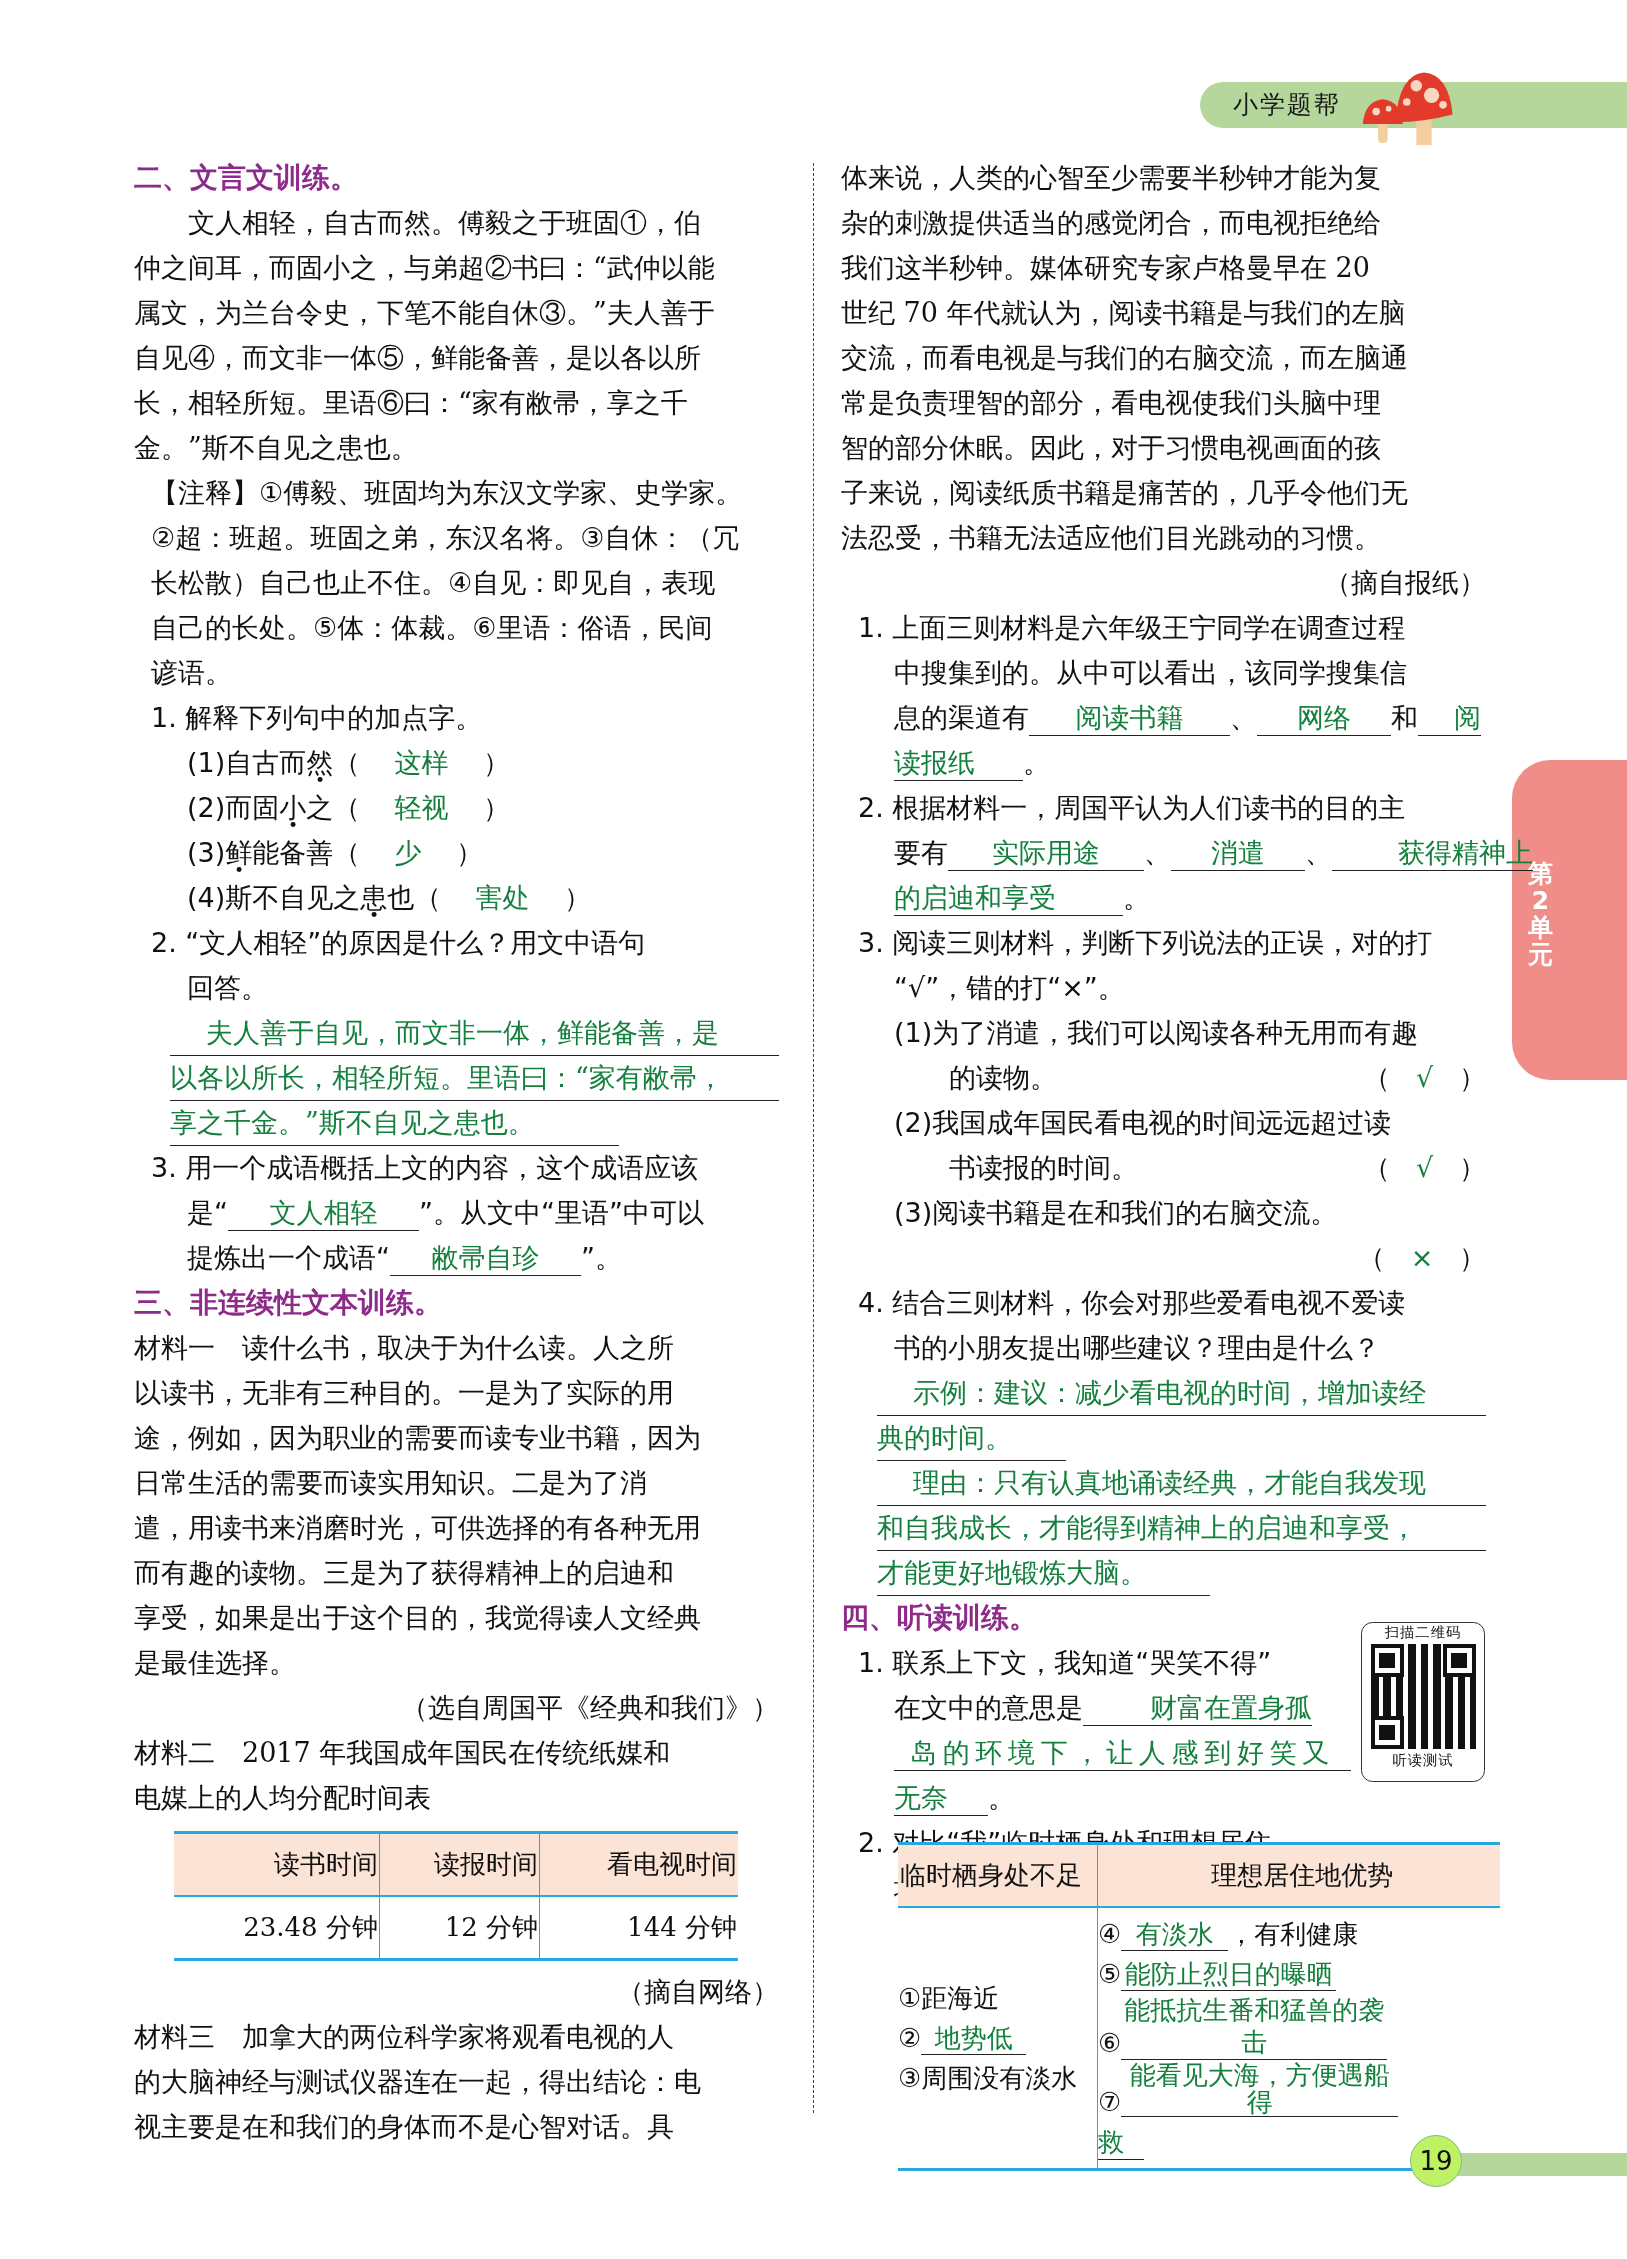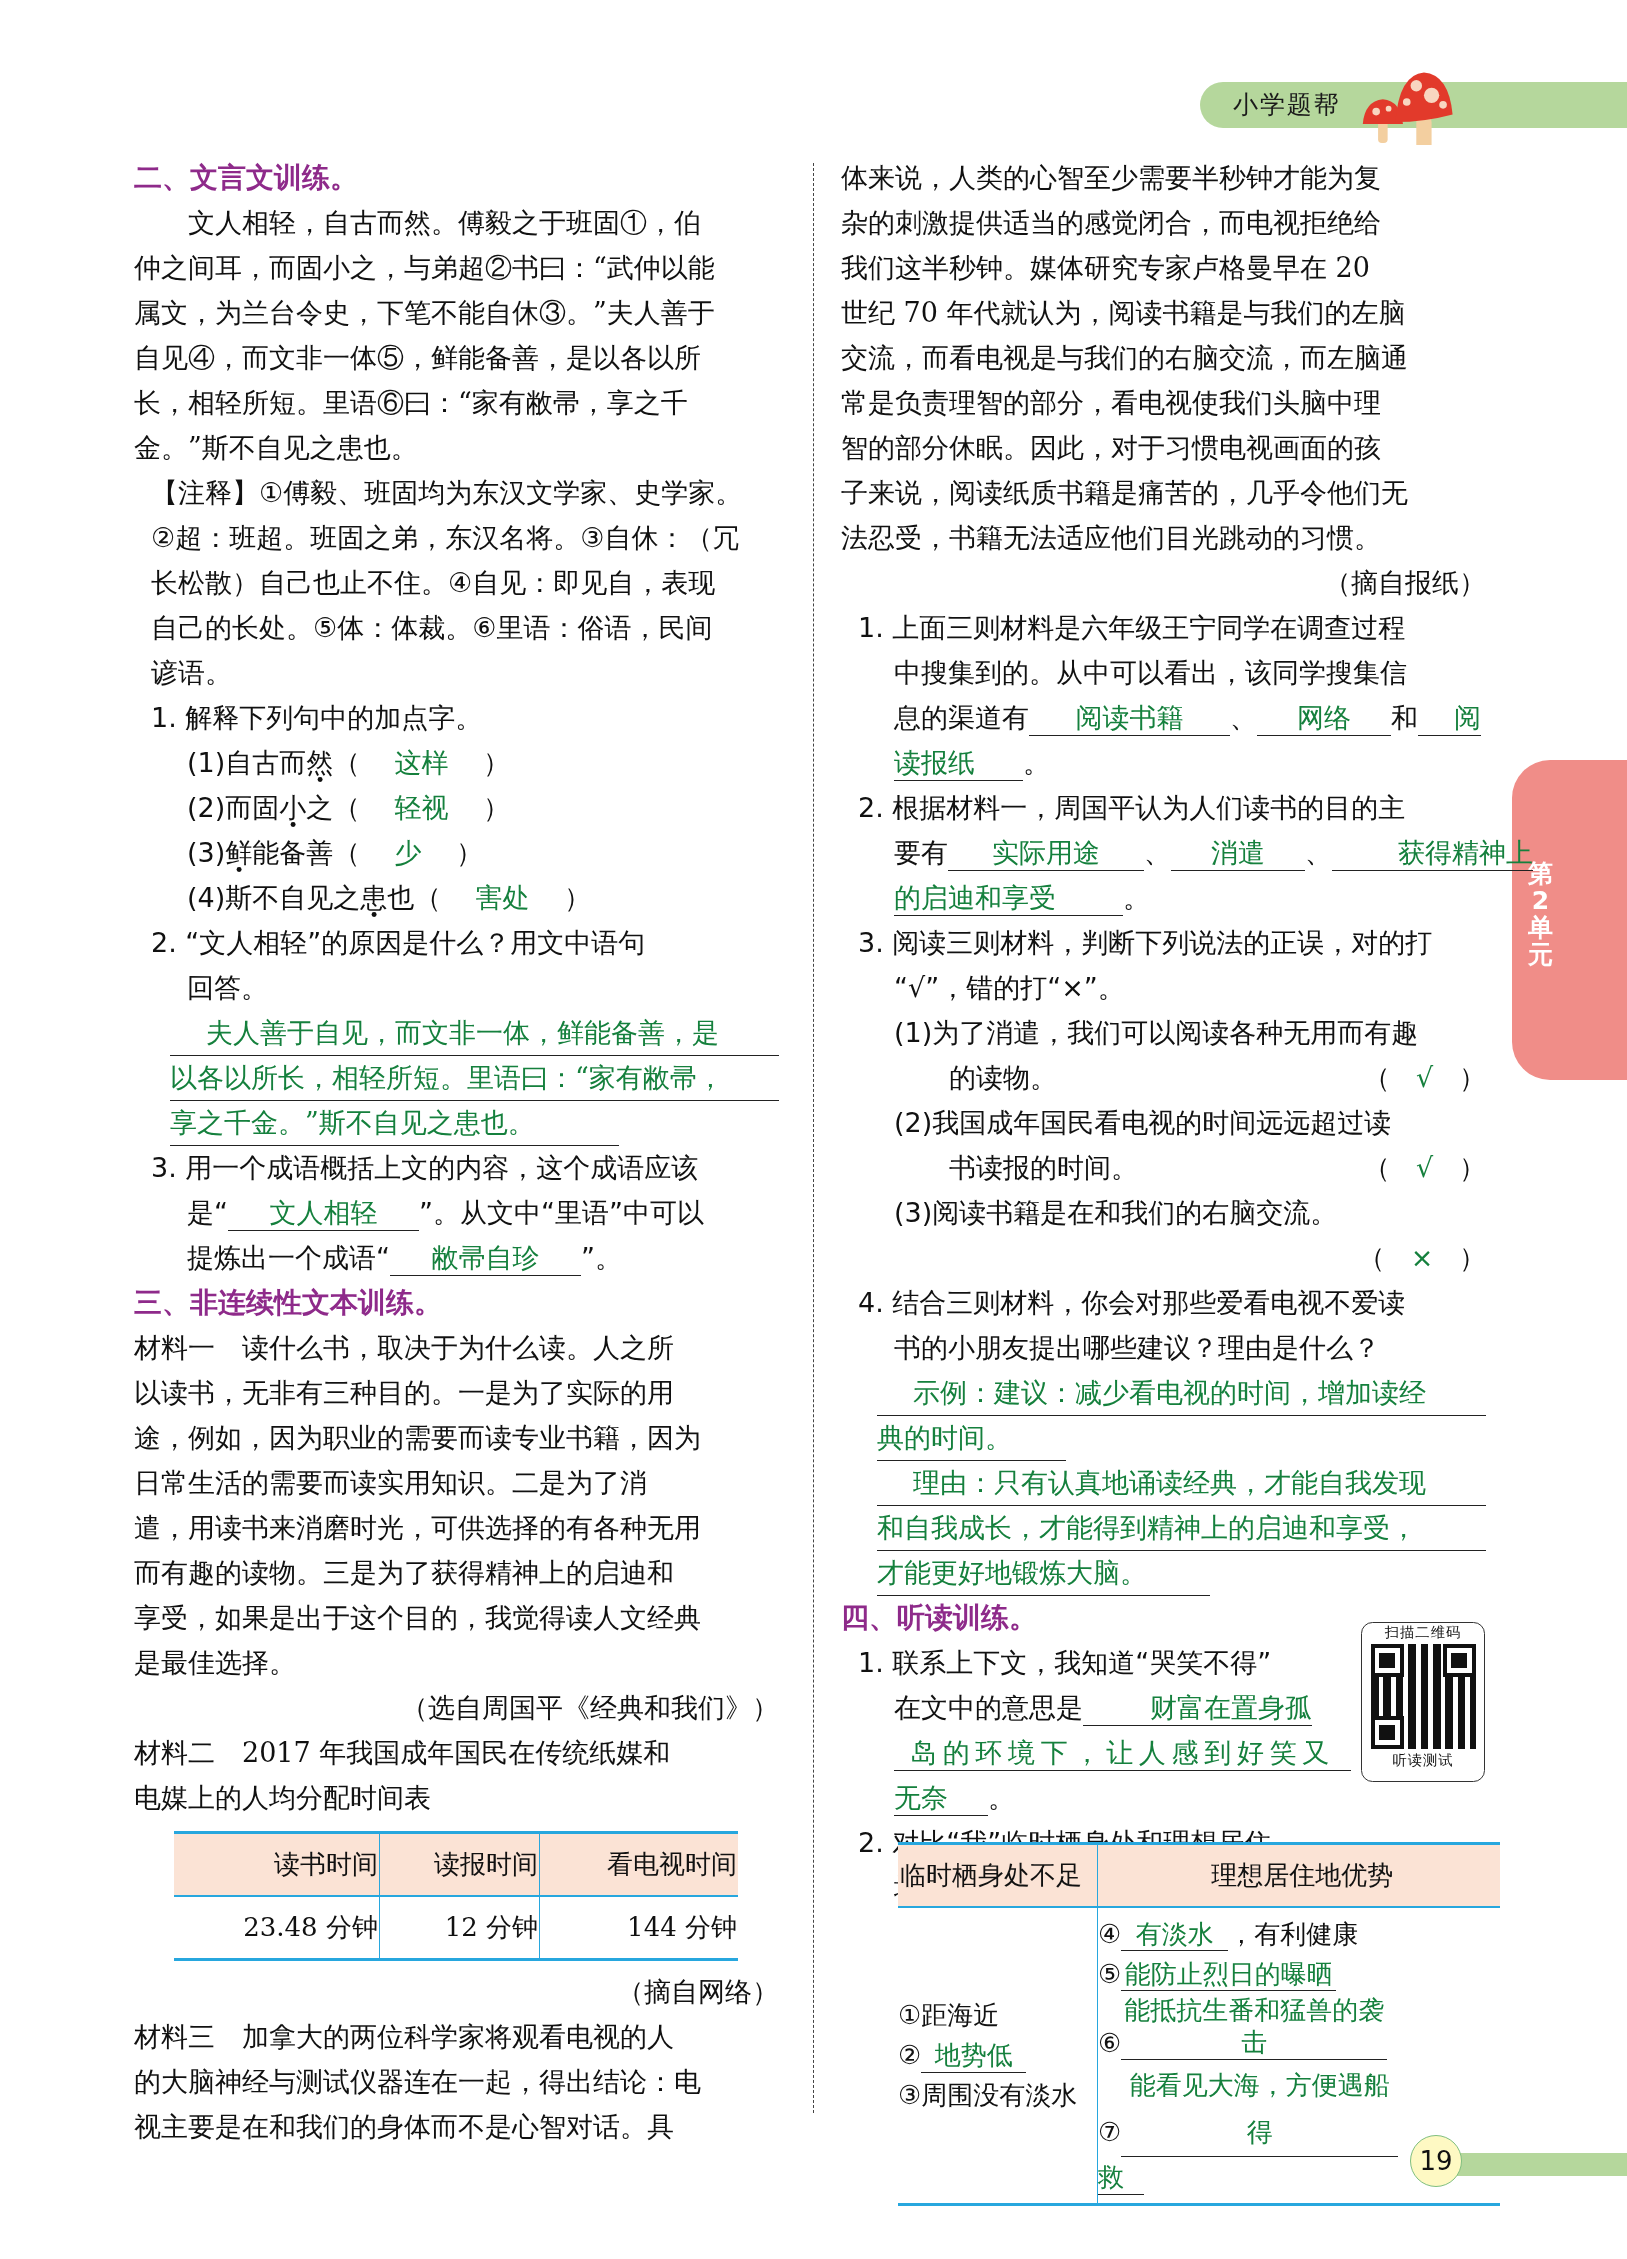--- a/index.html
+++ b/index.html
@@ -41,21 +41,21 @@
   .t2 tr.b td{border-bottom:3.8px solid #27a7de;padding:5.7px 0;}
   .t2 td.c1{width:196px;border-right:1.9px solid #27a7de;padding-left:1.9px;}
   .t2 td.c2{padding-left:7.6px;}
   .qr{left:1361px;top:1587px;width:122px;height:158px;border:1.9px solid #333;border-radius:11.5px;background:#fff;margin-top:35px;}
   .qr-top,.qr-bot{font-size:14.3px;text-align:center;letter-spacing:1px;}
   .qr-code{width:105px;height:105px;margin:1.9px auto;background:
      repeating-linear-gradient(90deg,#111 0 7.6px,#fff 7.6px 12.4px),#111;position:relative;}
   .finder{position:absolute;width:25px;height:25px;border:4.8px solid #111;background:#fff;}
   .finder::after{content:"";position:absolute;left:4.8px;top:4.8px;width:15.3px;height:15.3px;background:#111;}
   .page-band{left:1419px;top:2153px;width:208px;height:23px;background:#b5d79c;}
-  .page-num{left:1410px;top:2135px;width:50px;height:50px;border:1.9px solid #7fbf7f;border-radius:50%;background:#fef9c3;text-align:center;line-height:50px;font-family:"DejaVu Sans","Liberation Sans",sans-serif;font-size:26px;}
+  .page-num{left:1410px;top:2135px;width:50px;height:50px;border:1.9px solid #7fbf7f;border-radius:50%;background:#bef264;text-align:center;line-height:50px;font-family:"DejaVu Sans","Liberation Sans",sans-serif;font-size:26px;}
   .mush{position:absolute;}
 </style>
 </head>
 <body>
 
 <div class="abs hdr-band"></div>
 <div class="abs hdr-title">小学题帮</div>
 <svg class="mush" style="left:1357px;top:59px" width="110" height="86" viewBox="0 0 115 90">
   <rect x="22" y="62" width="10" height="26" rx="4" fill="#f3cfa0"></rect>
   <path d="M6 68 Q8 44 27 42 Q46 44 48 68 Z" fill="#e23a2b"></path>
@@ -236,21 +236,21 @@
   <tr class="b">
     <td class="c1" style="line-height:40px">
       <div><span>①</span><span>距海近</span></div>
       <div><span>②</span><span class="u ans" style="width:105px;line-height:32.5px">地势低</span></div>
       <div><span>③</span><span>周围没有淡水</span></div>
     </td>
     <td class="c2" style="line-height:40px">
       <div><span>④</span><span class="u ans" style="width:107px;line-height:32.5px">有淡水</span><span>，有利健康</span></div>
       <div><span>⑤</span><span class="u ans" style="width:215px;line-height:32.5px">能防止烈日的曝晒</span></div>
       <div><span>⑥</span><span class="u ans" style="width:266px;line-height:32.5px">能抵抗生番和猛兽的袭击</span></div>
-      <div><span>⑦</span><span class="u ans" style="width:277px;line-height:47px">能看见大海，方便遇船得</span></div>
+      <div><span>⑦</span><span class="u ans" style="width:277px;line-height:27px">能看见大海，方便遇船得</span></div>
       <div><span class="u ans" style="width:46px;line-height:32.5px;text-align:left">救</span></div>
     </td>
   </tr>
 </tbody>
   </table>
 
 <div class="abs page-band"></div>
 <div class="abs page-num">19</div>
 
 

